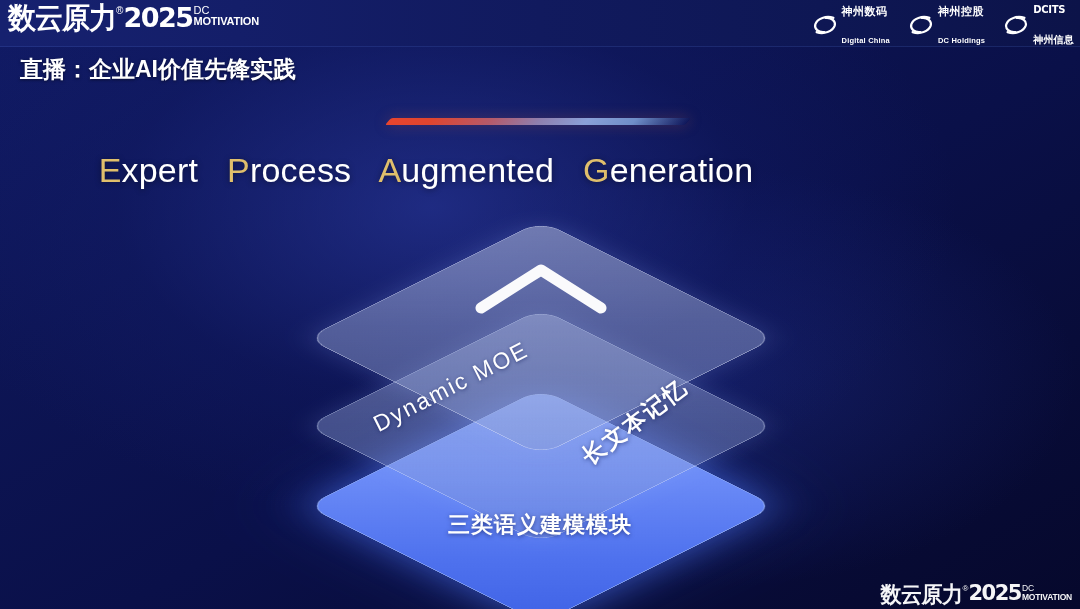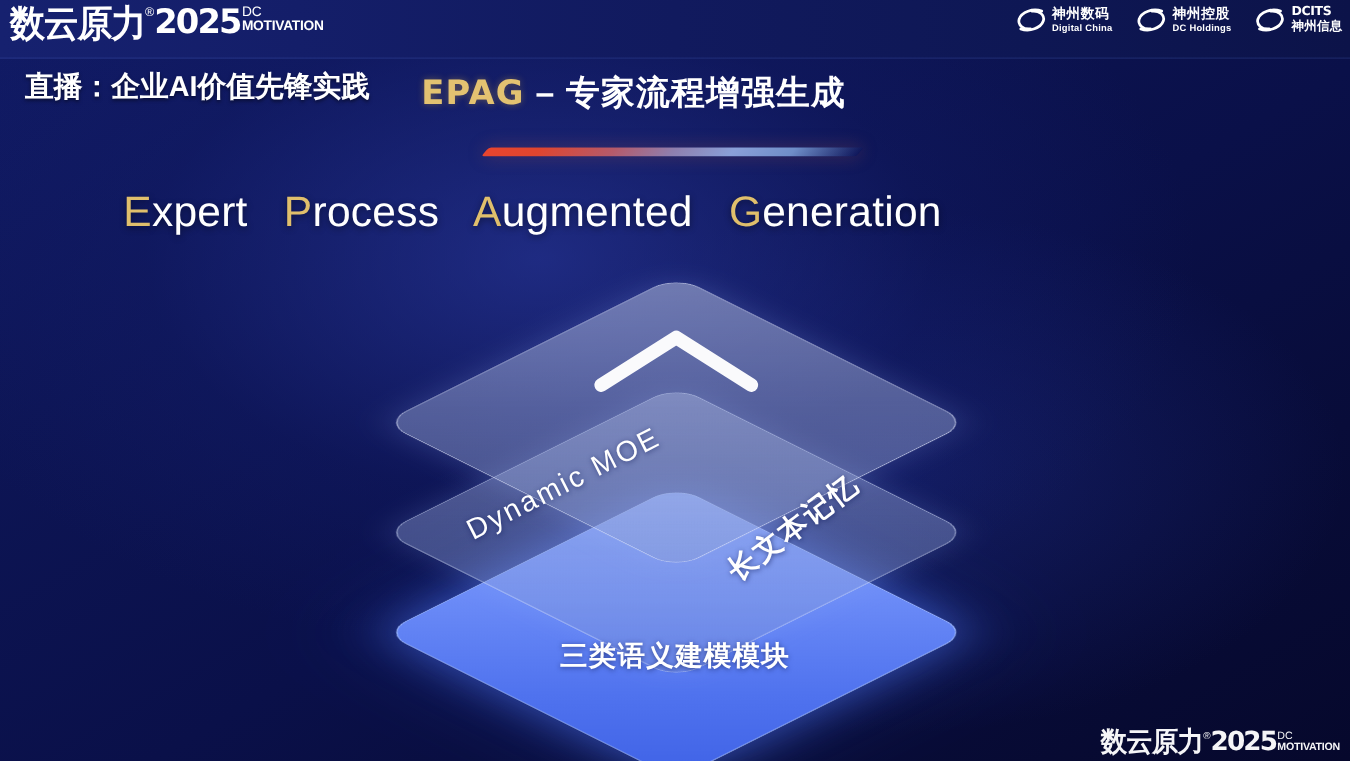--- a/index.html
+++ b/index.html
@@ -70,21 +70,21 @@
     position: absolute;
     right: 6px; top: 5px;
     display: flex;
     gap: 18px;
     align-items: center;
   }
   .logo-unit { display: flex; align-items: center; gap: 4px; }
   .logo-swirl { width: 26px; height: 22px; flex: 0 0 auto; }
   .logo-txt { display: flex; flex-direction: column; line-height: 1; color: #fff; }
   .logo-txt .l1 { font-size: 11px; font-weight: 700; letter-spacing: 0.5px; }
-  .logo-txt .l2 { font-size: 7.5px; font-weight: 700; margin-top: 2px; letter-spacing: 0.2px; }
+  .logo-txt .l2 { font-size: 7.5px; font-weight: 700; margin-top: 20px; letter-spacing: 0.2px; }
   .logo-txt.en .l1 { font-size: 10px; font-weight: 900; font-family: "DejaVu Sans", sans-serif; letter-spacing: -0.3px;}
   .logo-txt.en .l2 { font-size: 10px; font-weight: 700; }
 
   
   .live-title {
     position: absolute;
     left: 20px; top: 54px;
     font-size: 23px;
     font-weight: 900;
     color: #ffffff;
@@ -274,23 +274,20 @@
         <span class="logo-txt en">
           <span class="l1">DCITS</span>
           <span class="l2">神州信息</span>
         </span>
       </div>
     </div>
   </div>
 
   <div class="live-title">直播：企业AI价值先锋实践</div>
 
-  <div class="epag-title">
-    <span class="gold">EPAG</span><span class="white"> – 专家流程增强生成</span>
-  </div>
 
   <div class="divider"></div>
 
   <div class="subtitle">
     <span><span class="cap">E</span><span>xpert</span></span>
     <span>&nbsp;</span>
     <span><span class="cap">P</span><span>rocess</span></span>
     <span>&nbsp;</span>
     <span><span class="cap">A</span><span>ugmented</span></span>
     <span>&nbsp;</span>

